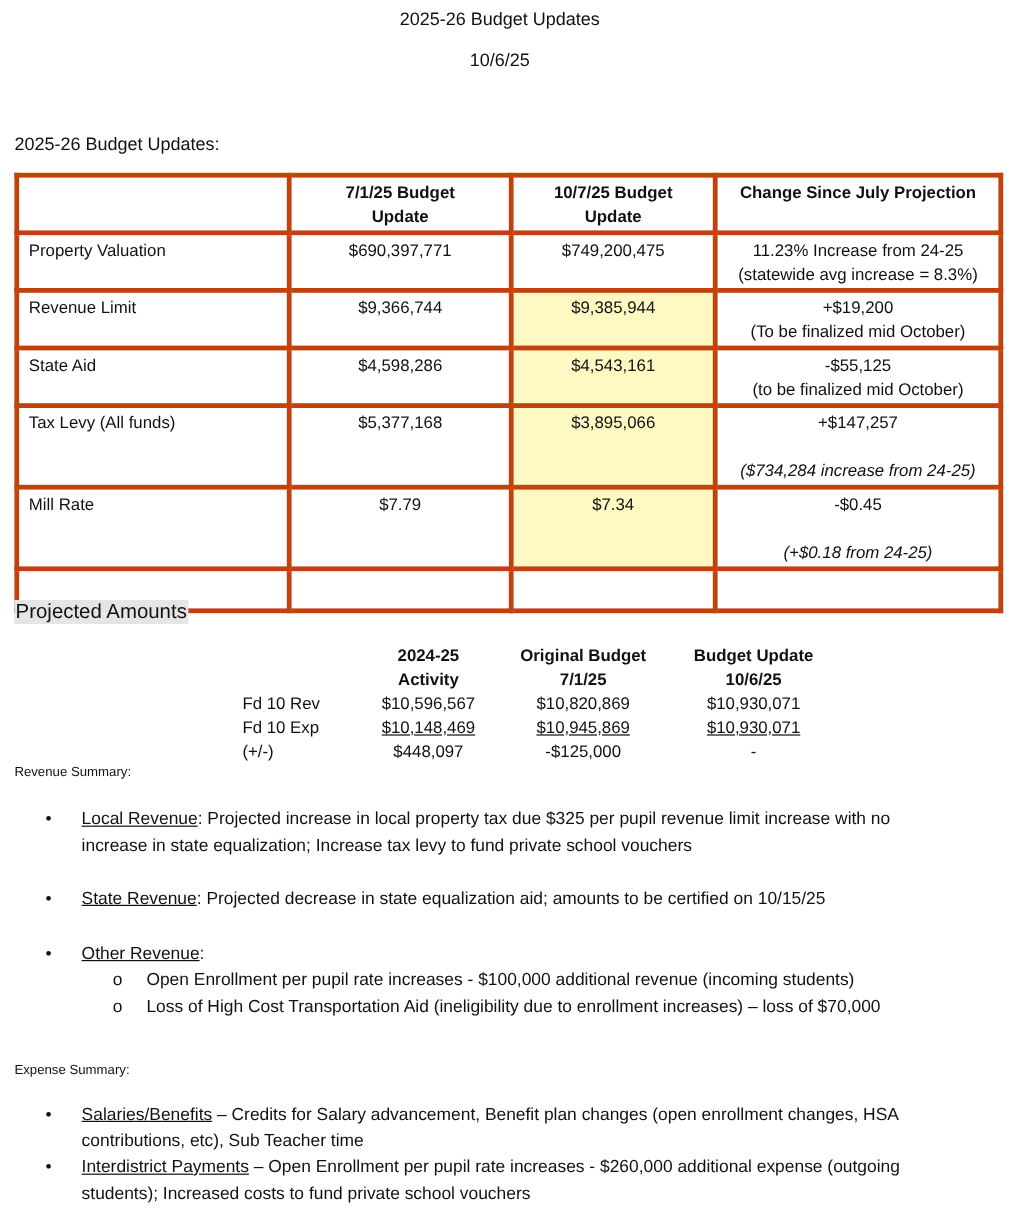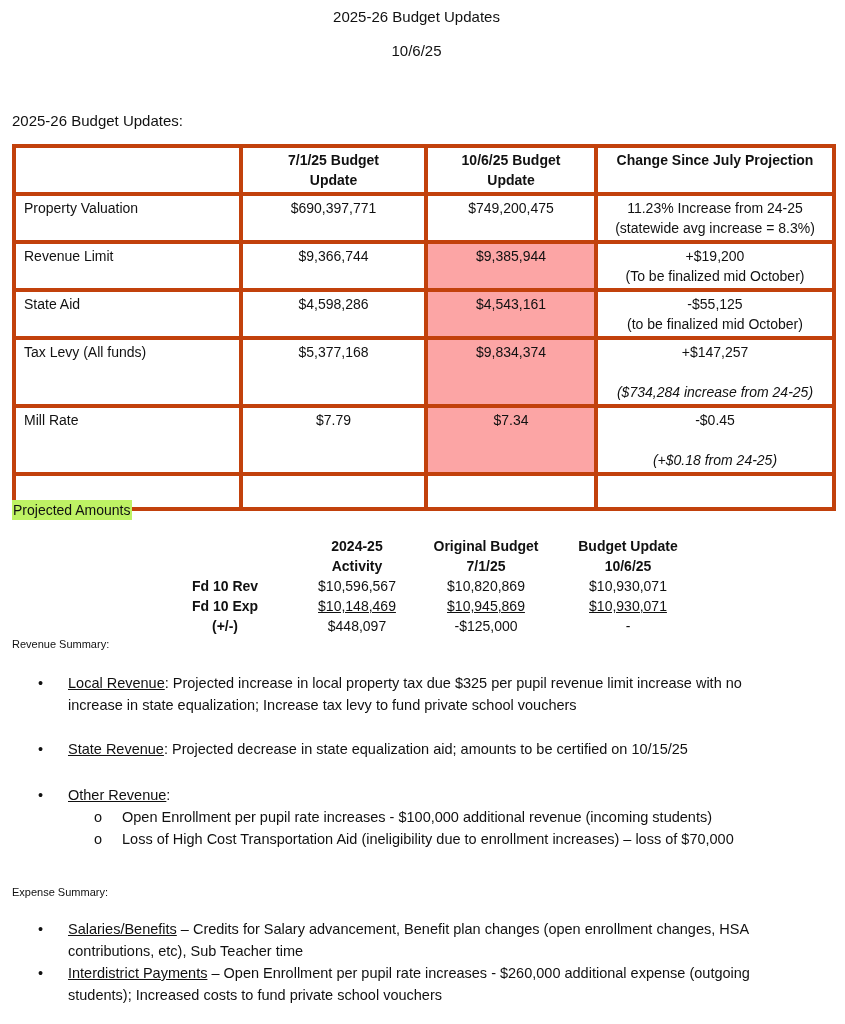--- a/index.html
+++ b/index.html
@@ -17,38 +17,38 @@
     position: absolute; left: 12px; top: 144px; width: 820px;
     border-collapse: collapse; table-layout: fixed; font-size: 14px;
   }
   table.budget td { border: 4px solid #c2410c; vertical-align: top; padding: 2px 8px; line-height: 20px; }
   table.budget col.c1 { width: 227px; }
   table.budget col.c2 { width: 185px; }
   table.budget col.c3 { width: 170px; }
   table.budget col.c4 { width: 238px; }
   .hdr td { font-weight: bold; text-align: center; height: 38px; }
   .num { text-align: center; }
-  .hl { background: #fca5a5; }
+  .hl { background: #fef9c3; }
   .it { font-style: italic; }
   .r1 td { height: 28px; }
   .r2 td { height: 37px; }
   .r3 td { height: 37px; }
   .r4 td { height: 37px; }
   .r5 td { height: 57px; }
   .r6 td { height: 57px; }
   .r7 td { height: 27px; }
   .tail { display: block; }
   .spacer { display: block; height: 20px; }
 
-  #projected-label { left: 12px; top: 500px; background: #bef264; font-size: 14px; line-height: 20px; padding: 0 1px; }
+  #projected-label { left: 12px; top: 500px; background: #e5e5e5; font-size: 17px; line-height: 20px; padding: 0 1px; }
 
   .proj { position: absolute; top: 536px; font-size: 14px; line-height: 20px; text-align: center; }
   .proj .h { font-weight: bold; }
   .u { text-decoration: underline; }
-  #proj-labels { left: 179px; width: 92px; text-align: center; font-weight: bold; }
+  #proj-labels { left: 202px; width: 92px; text-align: left; font-weight: normal; }
   #proj-col1 { left: 292px; width: 130px; }
   #proj-col2 { left: 420px; width: 132px; }
   #proj-col3 { left: 560px; width: 136px; }
 
   .sum-head { left: 12px; font-size: 11px; }
   #rev-head { top: 638px; }
   #exp-head { top: 886px; }
   ul.bl { position: absolute; left: 0; margin: 0; padding: 0; list-style: none; width: 800px; font-size: 14.5px; line-height: 22px; }
   ul.bl li { position: relative; padding-left: 68px; }
   ul.bl li .bullet { position: absolute; left: 38px; top: 0; }
@@ -71,21 +71,21 @@
   <colgroup>
       <col class="c1">
       <col class="c2">
       <col class="c3">
       <col class="c4">
     </colgroup>
   <tbody>
       <tr class="hdr">
     <td></td>
     <td><span>7/1/25 Budget</span><br><span>Update</span></td>
-    <td><span>10/6/25 Budget</span><br><span>Update</span></td>
+    <td><span>10/7/25 Budget</span><br><span>Update</span></td>
     <td><span>Change Since July Projection</span></td>
   </tr>
   <tr class="r2">
     <td>Property Valuation</td>
     <td class="num">$690,397,771</td>
     <td class="num">$749,200,475</td>
     <td class="num">
           <span class="tail">11.23% Increase from 24-25</span>
           <span class="tail">(statewide avg increase = 8.3%)</span>
         </td>
@@ -104,21 +104,21 @@
     <td class="num">$4,598,286</td>
     <td class="num hl">$4,543,161</td>
     <td class="num">
           <span class="tail">-$55,125</span>
           <span class="tail">(to be finalized mid October)</span>
         </td>
   </tr>
   <tr class="r5">
     <td>Tax Levy (All funds)</td>
     <td class="num">$5,377,168</td>
-    <td class="num hl">$9,834,374</td>
+    <td class="num hl">$3,895,066</td>
     <td class="num">
           <span class="tail">+$147,257</span>
           <span class="spacer"></span>
           <span class="tail it">($734,284  increase from 24-25)</span>
         </td>
   </tr>
   <tr class="r6">
     <td>Mill Rate</td>
     <td class="num">$7.79</td>
     <td class="num hl">$7.34</td>

